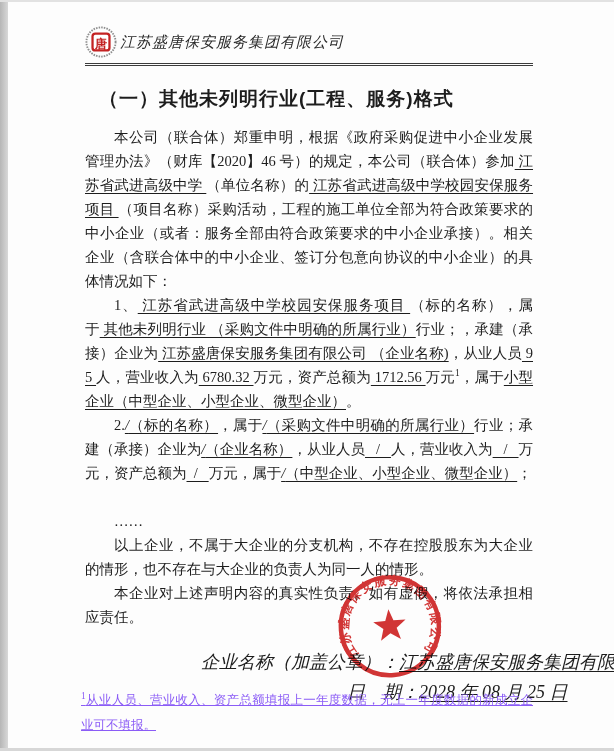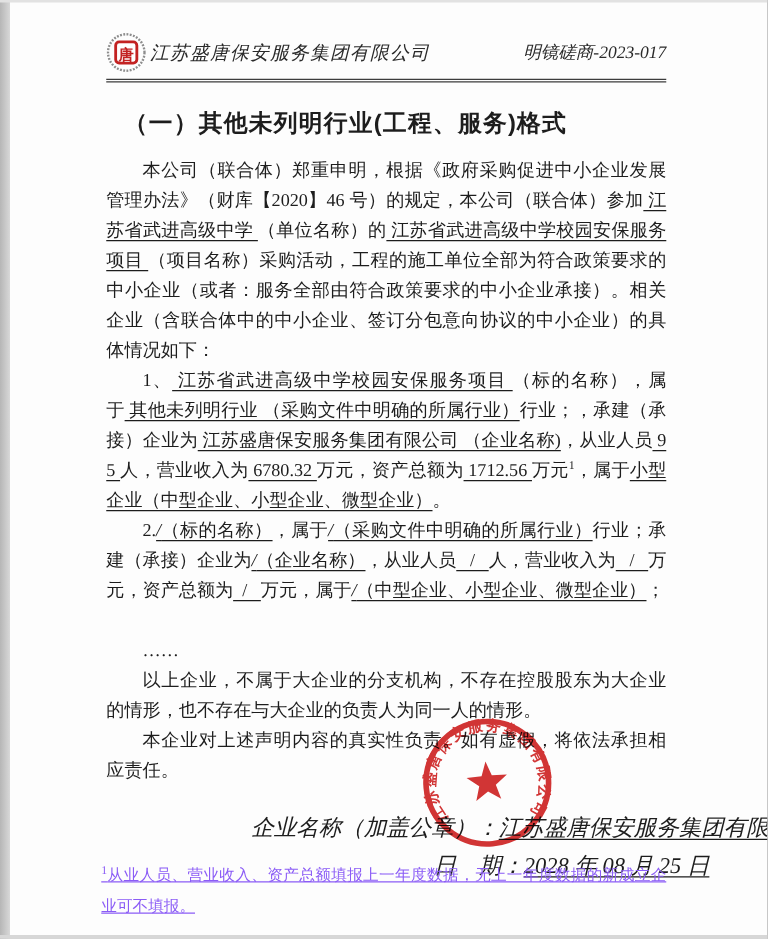--- a/index.html
+++ b/index.html
@@ -49,21 +49,20 @@
 
     <div class="header-row">
       <div class="header-left">
         <svg class="seal-logo" viewBox="0 0 34 34">
           <circle cx="17" cy="17" r="15.5" fill="none" stroke="#8d8d8d" stroke-width="2" stroke-dasharray="1.6,1.2"></circle>
           <rect x="8" y="8" width="18" height="18" rx="3" fill="#ffffff" stroke="#c32222" stroke-width="2.4"></rect>
           <text x="17" y="23" text-anchor="middle" font-size="13" font-weight="bold" fill="#c32222">唐</text>
         </svg>
         <span class="company-name">江苏盛唐保安服务集团有限公司</span>
       </div>
-      <span class="doc-number">明镜磋商-2023-017</span>
     </div>
 
     <div class="title-section">（一）其他未列明行业(工程、服务)格式</div>
 
     <div class="body-text">
         <p class="para"><span>本公司（联合体）郑重申明，根据《政府采购促进中小企业发展管理办法》（财库【2020】46 号）的规定，本公司（联合体）参加</span><span class="u">&nbsp;江苏省武进高级中学&nbsp;</span><span>（单位名称）的</span><span class="u">&nbsp;江苏省武进高级中学校园安保服务项目&nbsp;</span><span>（项目名称）采购活动，工程的施工单位全部为符合政策要求的中小企业（或者：服务全部由符合政策要求的中小企业承接）。相关企业（含联合体中的中小企业、签订分包意向协议的中小企业）的具体情况如下：</span></p>
         <p class="para"><span>1、</span><span class="u">&nbsp;江苏省武进高级中学校园安保服务项目&nbsp;</span><span>（标的名称），属于</span><span class="u">&nbsp;其他未列明行业&nbsp;（采购文件中明确的所属行业）</span><span>行业；，承建（承接）企业为</span><span class="u">&nbsp;江苏盛唐保安服务集团有限公司&nbsp;（企业名称)</span><span>，从业人员</span><span class="u">&nbsp;95&nbsp;</span><span>人，营业收入为</span><span class="u">&nbsp;6780.32&nbsp;</span><span>万元，资产总额为</span><span class="u">&nbsp;1712.56&nbsp;</span><span>万元</span><span class="sup">1</span><span>，属于</span><span class="u">小型企业（中型企业、小型企业、微型企业）</span><span>。</span></p>
         <p class="para"><span>2.</span><span class="u i">/</span><span class="u">（标的名称）</span><span>，属于</span><span class="u i">/</span><span class="u">（采购文件中明确的所属行业）</span><span>行业；承建（承接）企业为</span><span class="u i">/</span><span class="u">（企业名称）</span><span>，从业人员</span><span class="u">&nbsp;&nbsp;&nbsp;/&nbsp;&nbsp;&nbsp;</span><span>人，营业收入为</span><span class="u">&nbsp;&nbsp;&nbsp;/&nbsp;&nbsp;&nbsp;</span><span>万元，</span><span>资产总额为</span><span class="u">&nbsp;&nbsp;/&nbsp;&nbsp;&nbsp;</span><span>万元，属于</span><span class="u i">/</span><span class="u">（中型企业、小型企业、微型企业）</span><span>；</span></p>
         <p class="para dots"><span>……</span></p>
         <p class="para"><span>以上企业，不属于大企业的分支机构，不存在控股股东为大企业的情形，也不存在与大企业的负责人为同一人的情形。</span></p>

